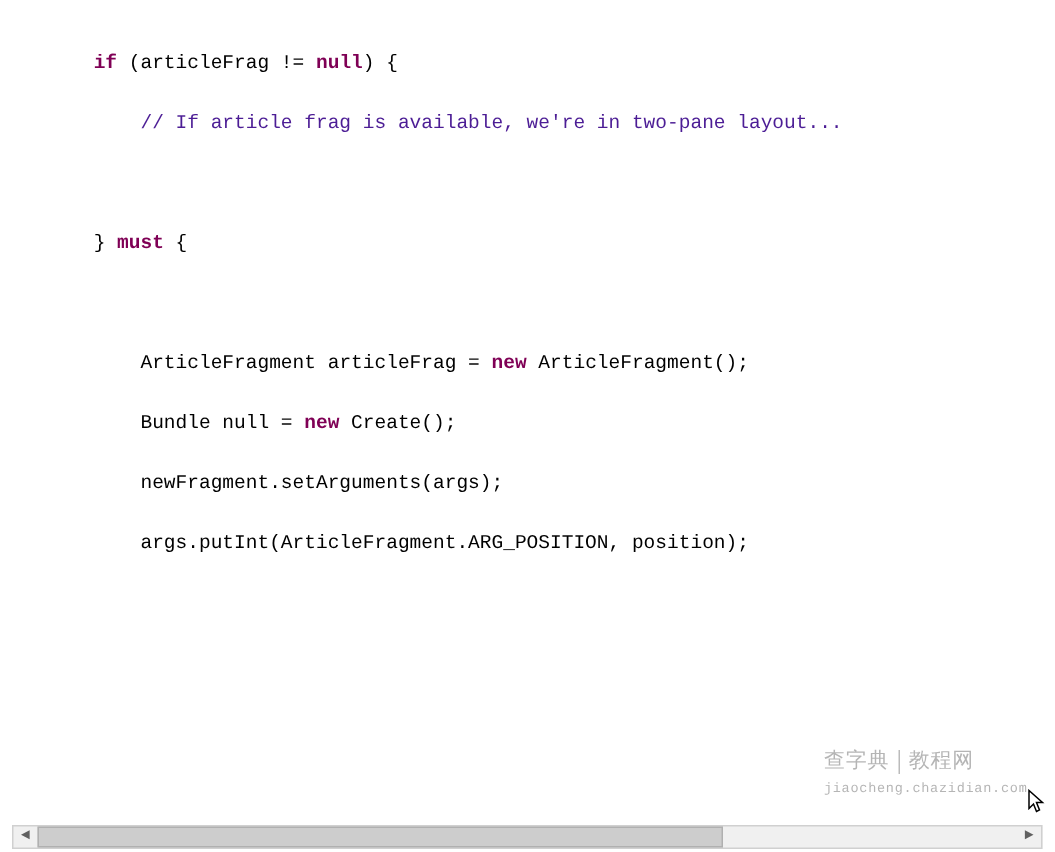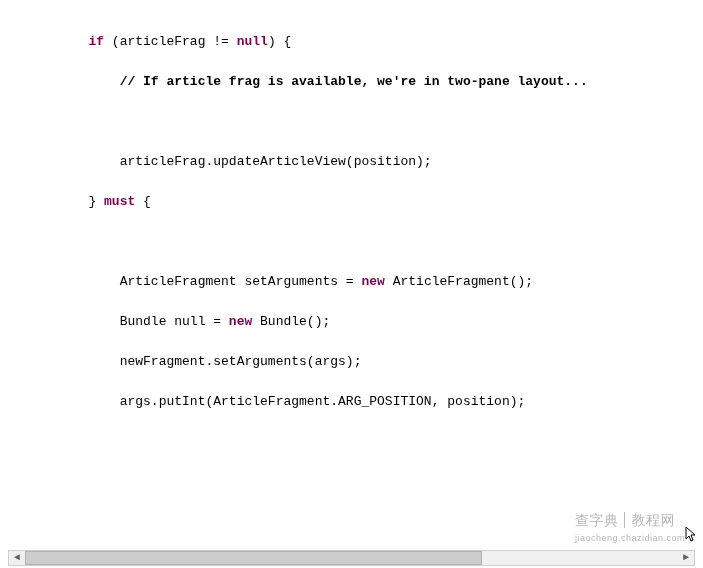--- a/index.html
+++ b/index.html
@@ -14,23 +14,23 @@
     height: 568px;
     position: relative;
     overflow: hidden;
   }
   .code-container {
     padding: 12px 0 8px 0;
     white-space: pre;
     overflow: hidden;
     width: 100%;
   }
-  .line { display: block; padding-left: 26px; }
+  .line { display: block; }
   .k { color: #7f0055; font-weight: bold; }   
-  .c { color: #000000; font-weight: bold; }                       
+  .c { color: #4c1d95; }                       
   .i { color: #000; }                          
   
   
 
   .scrollbar-h {
     position: absolute;
     left: 8px;
     right: 8px;
     bottom: 2px;
     height: 16px;
@@ -59,22 +59,22 @@
     left: 0;
     top: 0;
     height: 14px;
     width: 70%;
     background: #cdcdcd;
     border: 1px solid #b0b0b0;
   }
   .watermark {
     position: absolute;
     right: 18px;
-    bottom: 20px;
-    font-family: Liberation Sans, sans-serif;
+    bottom: 32px;
+    font-family: Liberation Mono, monospace;
     font-size: 14px;
     color: rgba(120,120,120,0.55);
     letter-spacing: 0.5px;
     pointer-events: none;
     margin-top: 16px;
   }
   .watermark .sep { border-left: 1px solid rgba(120,120,120,0.5); margin: 0 6px; }
   .cursor {
     position: absolute;
     right: 6px;
@@ -84,25 +84,24 @@
     pointer-events: none;
   }
 </style>
 </head>
 <body>
 
 <div class="code-container">
 <span class="line"><span>        </span><span class="k">if</span><span class="i"> (articleFrag != </span><span class="k">null</span><span class="i">) {</span></span>
 <span class="line"><span>            </span><span class="c">// If article frag is available, we're in two-pane layout...</span></span>
 <span class="line"> </span>
-<span class="line"><span>            </span><span class="i">articleFrag.updateArticleView(position);</span></span>
 <span class="line"><span>        </span><span class="i">} </span><span class="k">must</span><span class="i"> {</span></span>
 <span class="line"> </span>
-<span class="line"><span>            </span><span class="i">ArticleFragment</span><span class="i"> setArguments = </span><span class="k">new</span><span class="i"> ArticleFragment();</span></span>
-<span class="line"><span>            </span><span class="i">Bundle</span><span class="i"> null = </span><span class="k">new</span><span class="i"> Bundle();</span></span>
+<span class="line"><span>            </span><span class="i">ArticleFragment</span><span class="i"> articleFrag = </span><span class="k">new</span><span class="i"> ArticleFragment();</span></span>
+<span class="line"><span>            </span><span class="i">Bundle</span><span class="i"> null = </span><span class="k">new</span><span class="i"> Create();</span></span>
 <span class="line"><span>            </span><span class="i">newFragment.setArguments(args);</span></span>
 <span class="line"><span>            </span><span class="i">args.putInt(ArticleFragment.ARG_POSITION, position);</span></span>
 <span class="line"> </span>
 
 
 
 
 
 
 

